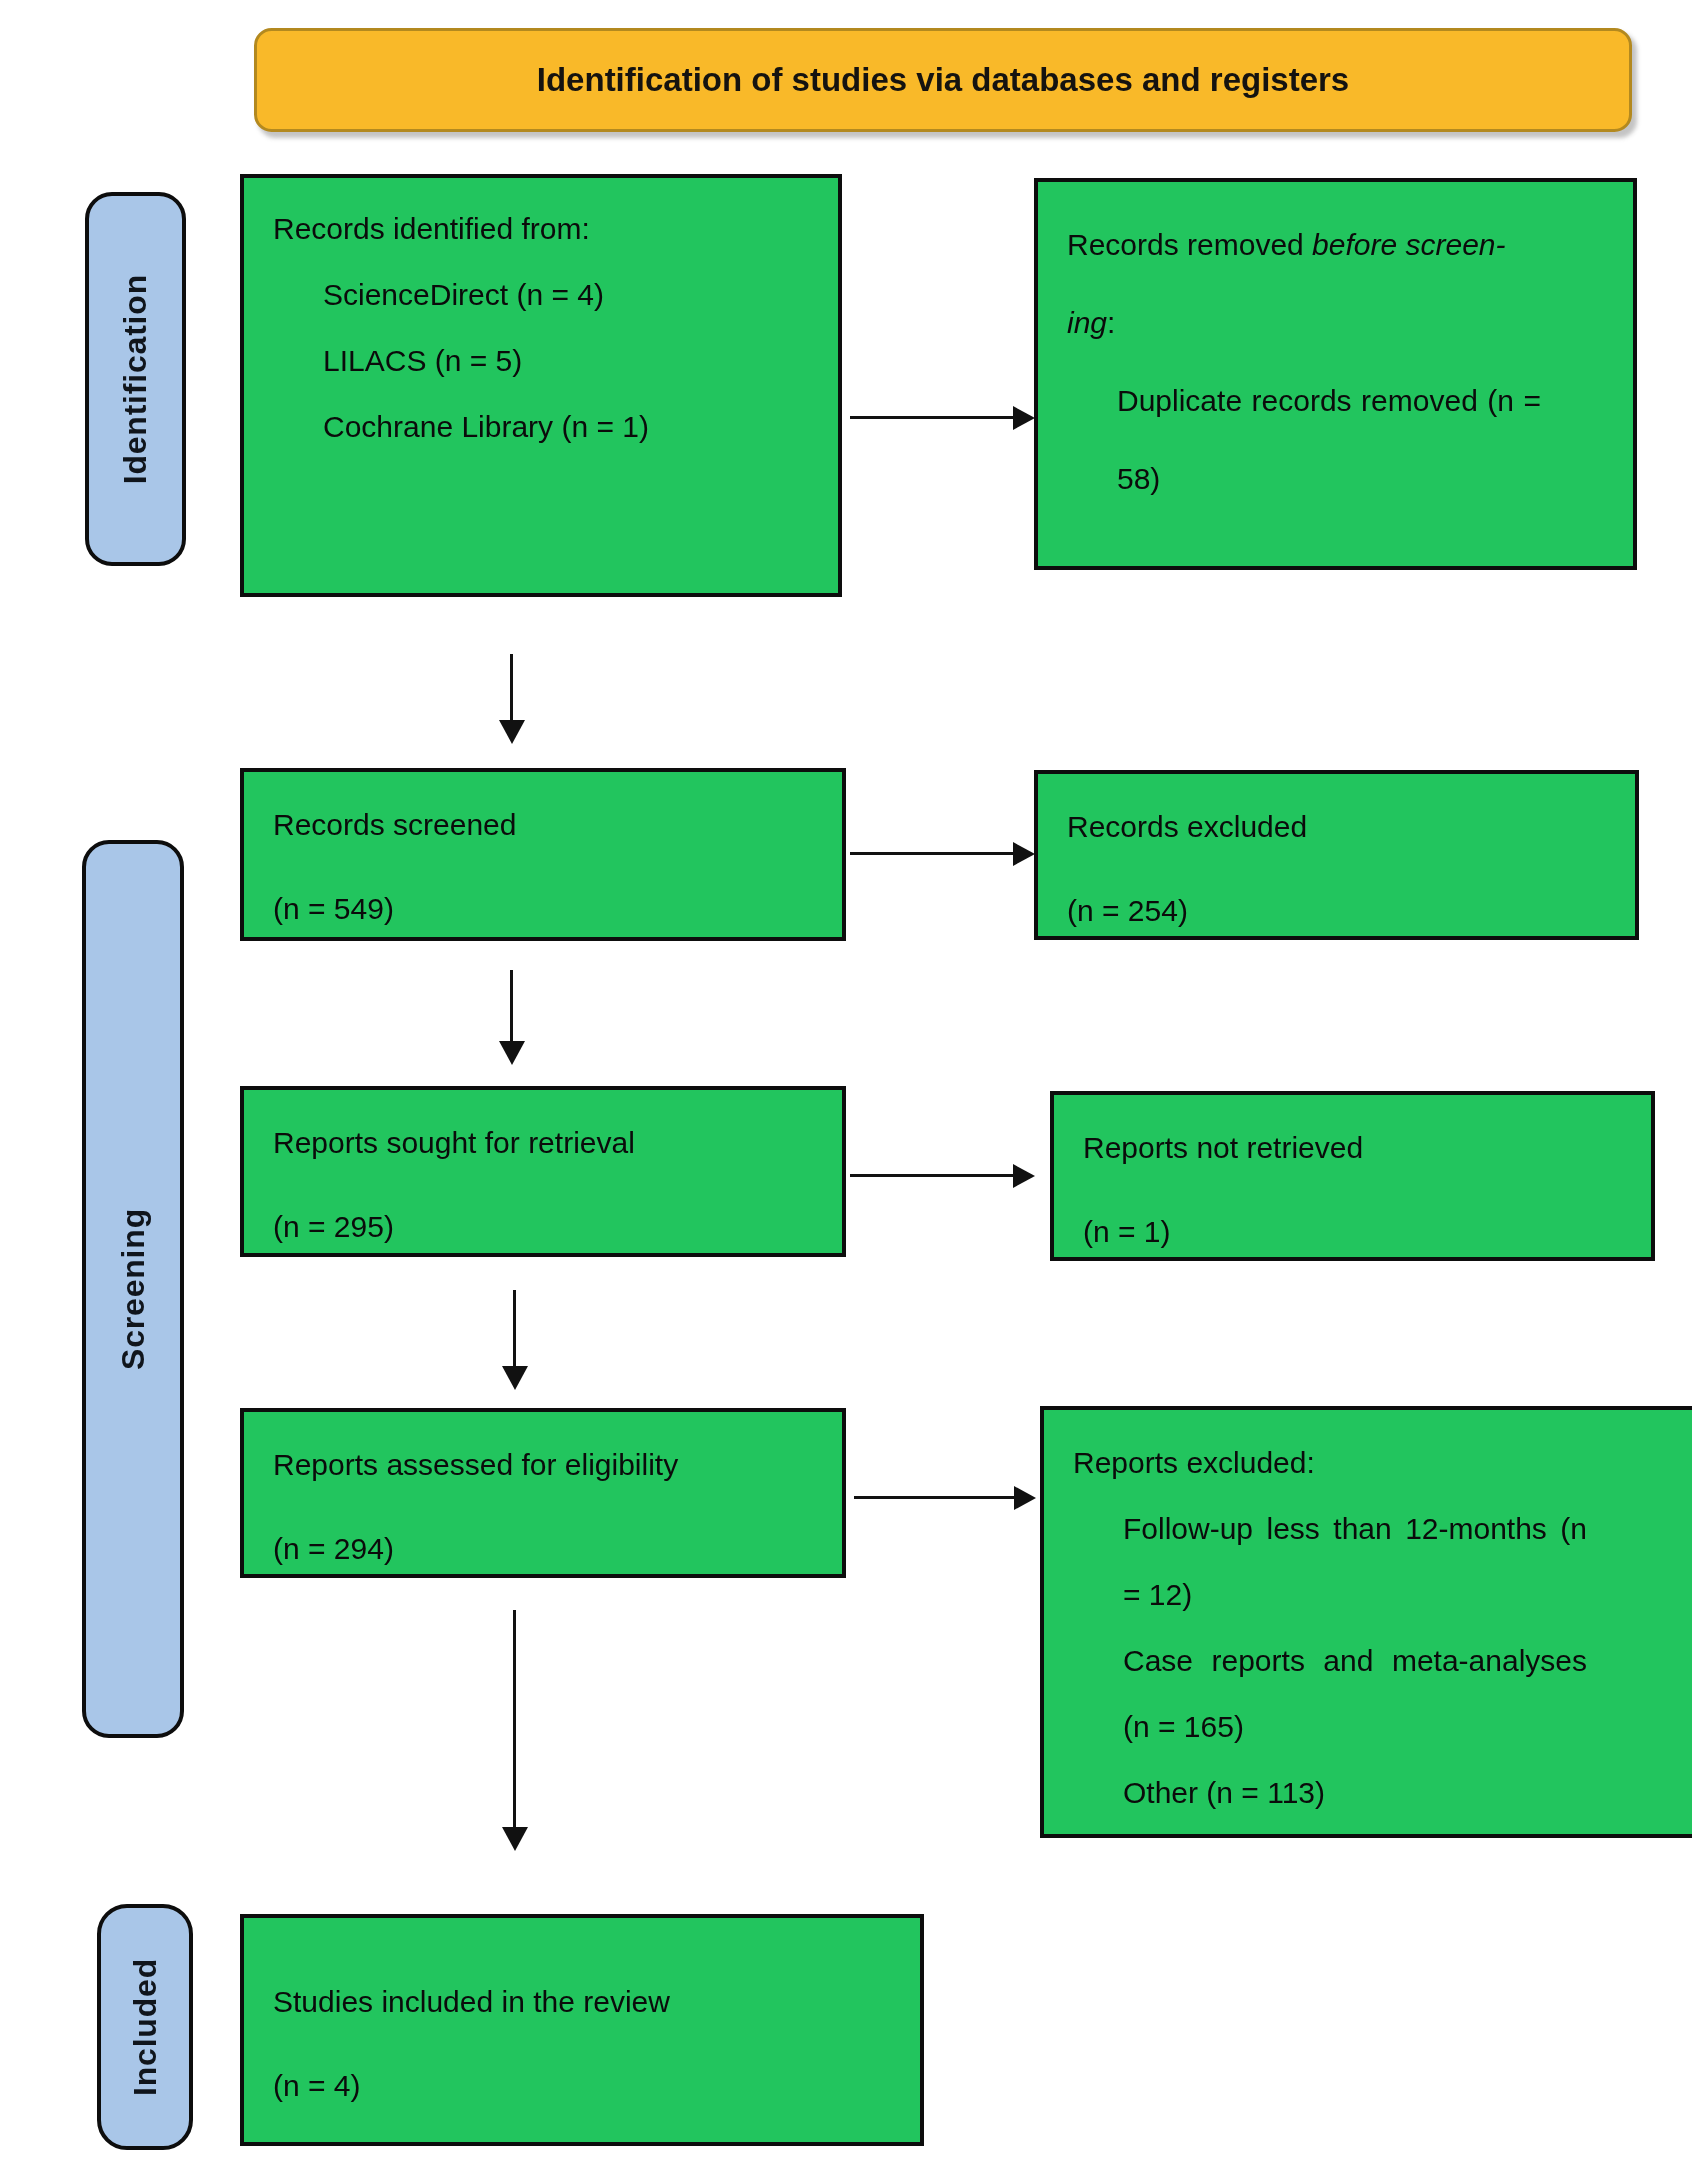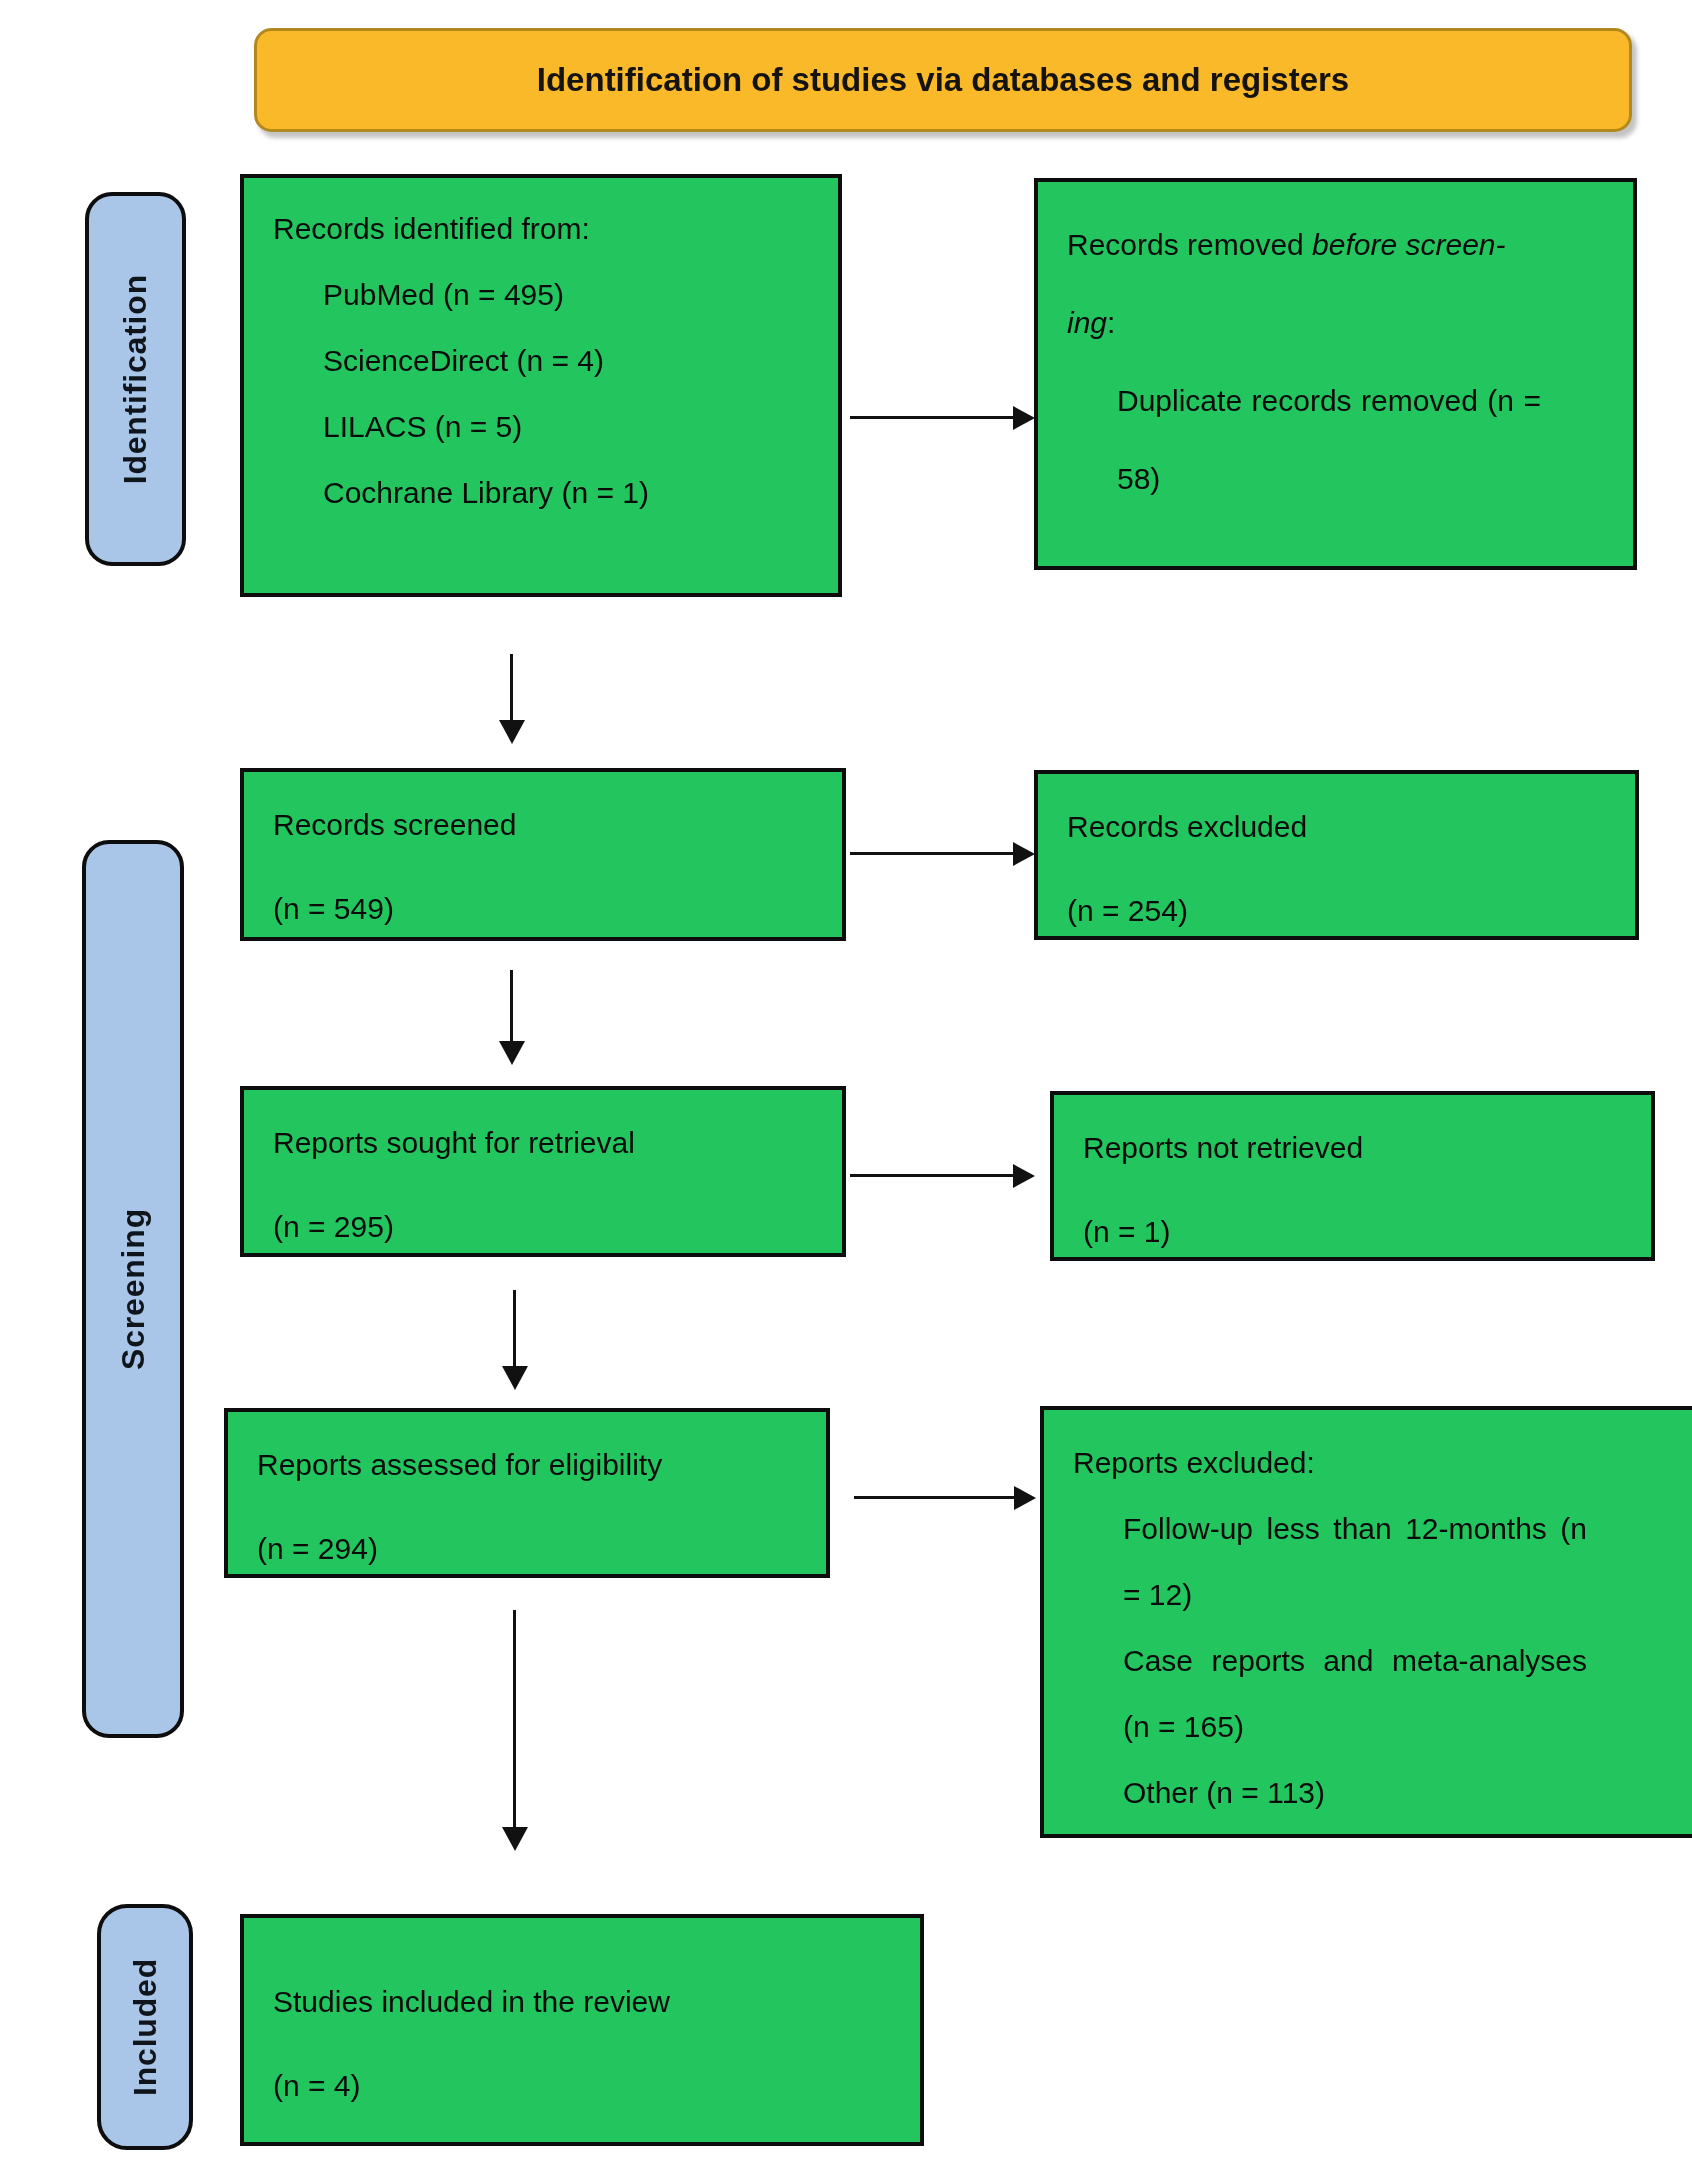--- a/index.html
+++ b/index.html
@@ -105,21 +105,20 @@
   </div>
   <div class="stage" style="left:38px; top:840px; width:102px; height:898px;">
     <div class="stage-label">Screening</div>
   </div>
   <div class="stage" style="left:53px; top:1904px; width:96px; height:246px; border-radius:30px;">
     <div class="stage-label">Included</div>
   </div>
 
   <div class="fbox tight pt22" style="left:196px; top:174px; width:602px; height:423px;">
     <div class="line">Records identified from:</div>
-    <div class="line indent">PubMed (n = 495)</div>
     <div class="line indent">ScienceDirect (n = 4)</div>
     <div class="line indent">LILACS (n = 5)</div>
     <div class="line indent">Cochrane Library (n = 1)</div>
   </div>
 
   <div class="fbox mid pt30" style="left:990px; top:178px; width:603px; height:392px;">
     <div class="line"><span>Records removed </span><em>before screen-</em></div>
     <div class="line"><em>ing</em><span>:</span></div>
     <div class="line indent just w530">Duplicate records removed (n = 58)</div>
   </div>
@@ -137,21 +136,21 @@
   <div class="fbox pt14" style="left:196px; top:1086px; width:606px; height:171px;">
     <div class="line">Reports sought for retrieval</div>
     <div class="line">(n = 295)</div>
   </div>
 
   <div class="fbox pt14" style="left:1006px; top:1091px; width:605px; height:170px;">
     <div class="line">Reports not retrieved</div>
     <div class="line">(n = 1)</div>
   </div>
 
-  <div class="fbox pt14" style="left:180px; top:1408px; width:606px; height:170px;">
+  <div class="fbox pt14" style="left:196px; top:1408px; width:606px; height:170px;">
     <div class="line">Reports assessed for eligibility</div>
     <div class="line">(n = 294)</div>
   </div>
 
   <div class="fbox tight pt25" style="left:996px; top:1406px; width:666px; height:432px;">
     <div class="line">Reports excluded:</div>
     <div class="line indent just w580">Follow-up less than 12-months (n = 12)</div>
     <div class="line indent just w580">Case reports and meta-analyses (n = 165)</div>
     <div class="line indent just w580">Other (n = 113)</div>
   </div>

